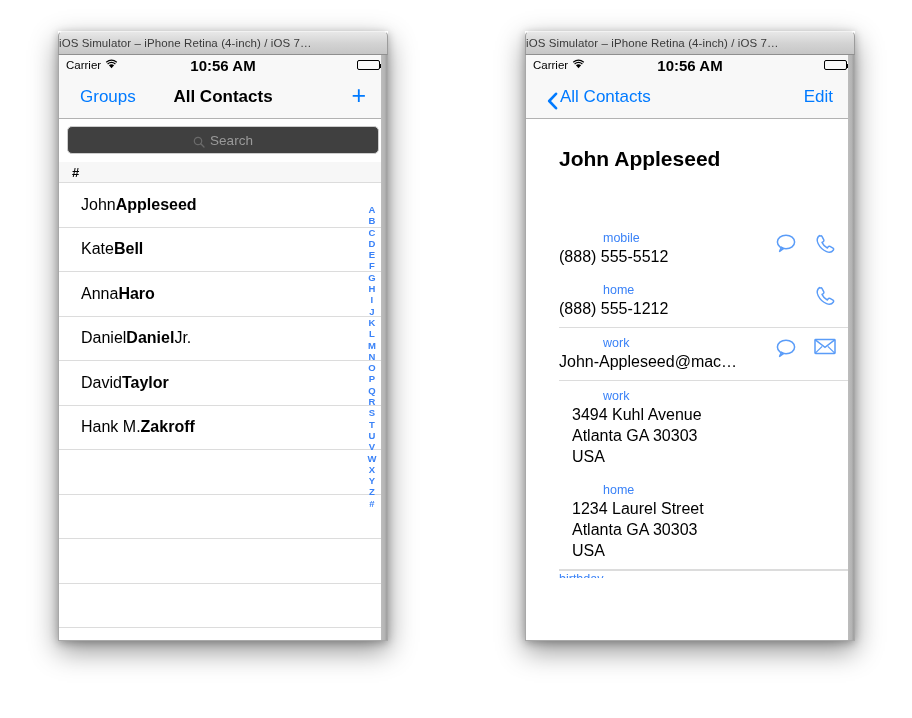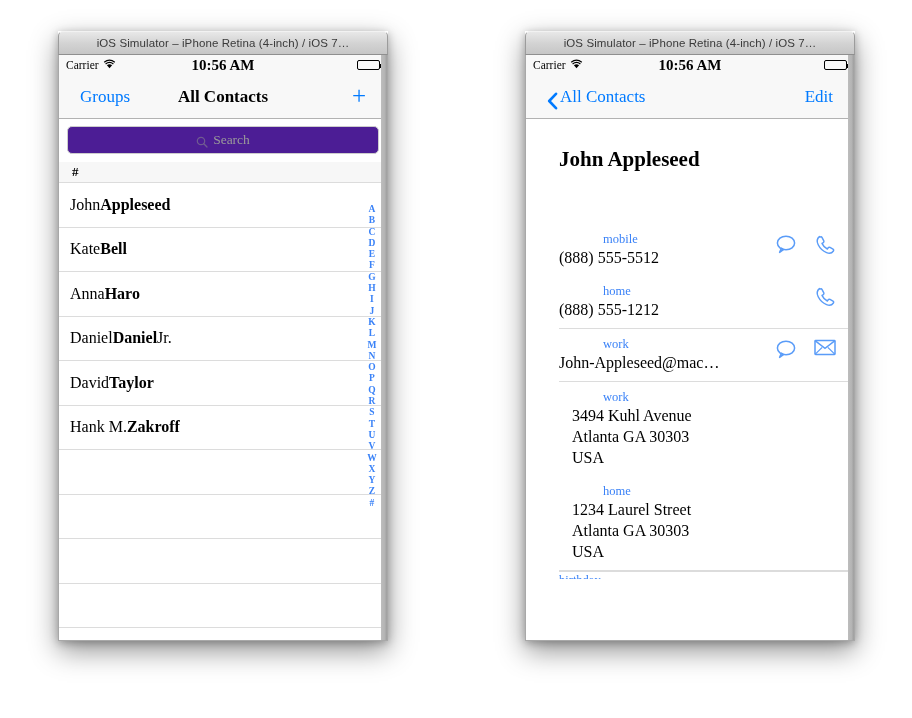--- a/index.html
+++ b/index.html
@@ -34,38 +34,36 @@
   .titlebar {
     height: 22px;
     background: linear-gradient(to bottom, #e8e8e8 0%, #d3d3d3 52%, #c6c6c6 100%);
     border-top: 1px solid #f2f2f2;
     border-left: 1px solid #9c9c9c;
     border-right: 1px solid #9c9c9c;
     border-bottom: 1px solid #8f8f8f;
     border-radius: 5px 5px 0 0;
     display: flex;
     align-items: center;
-    justify-content: center;
     overflow: hidden;
   }
   .titlebar-text {
     font-size: 11.5px;
     color: #3a3a3a;
     white-space: nowrap;
     letter-spacing: .1px;
   }
 
   .screen {
     position: relative;
     background: #ffffff;
     border-left: 1px solid #a8a8a8;
     border-right: 1px solid #a8a8a8;
     border-bottom: 1px solid #a8a8a8;
     overflow: hidden;
-    font-family: Liberation Serif, serif;
   }
   .sim-window.left .screen  { height: 585px; }
   .sim-window.right .screen { height: 585px; }
 
   
   .edge-strip {
     position: absolute;
     top: 0;
     right: 0;
     width: 6px;
@@ -155,21 +153,21 @@
 
   
   .searchbar-wrap {
     background: #ffffff;
     padding: 7px 8px 8px 8px;
   }
   .searchfield {
     height: 26px;
     border-radius: 5px;
     border: 1px solid #cdcdcd;
-    background: #4c1d95;
+    background: #404040;
     display: flex;
     align-items: center;
     justify-content: center;
     gap: 5px;
   }
   .search-icon { display: inline-block; width: 12px; height: 12px; opacity: .55; }
   .search-placeholder { font-size: 13.5px; color: #9a9a9a; }
 
   
   .list {
@@ -184,21 +182,21 @@
     align-items: center;
     padding-left: 13px;
     font-size: 13px;
     font-weight: bold;
     color: #000;
   }
   .contact-row {
     height: 44.5px;
     display: flex;
     align-items: center;
-    padding-left: 11px;
+    padding-left: 22px;
     border-bottom: 1px solid #dcdcdc;
     font-size: 16px;
     color: #000;
     box-sizing: border-box;
   }
   .contact-row .first { font-weight: normal; }
   .contact-row .last  { font-weight: bold; }
   .contact-row .suffix { font-weight: normal; }
   .empty-row {
     height: 44.5px;

